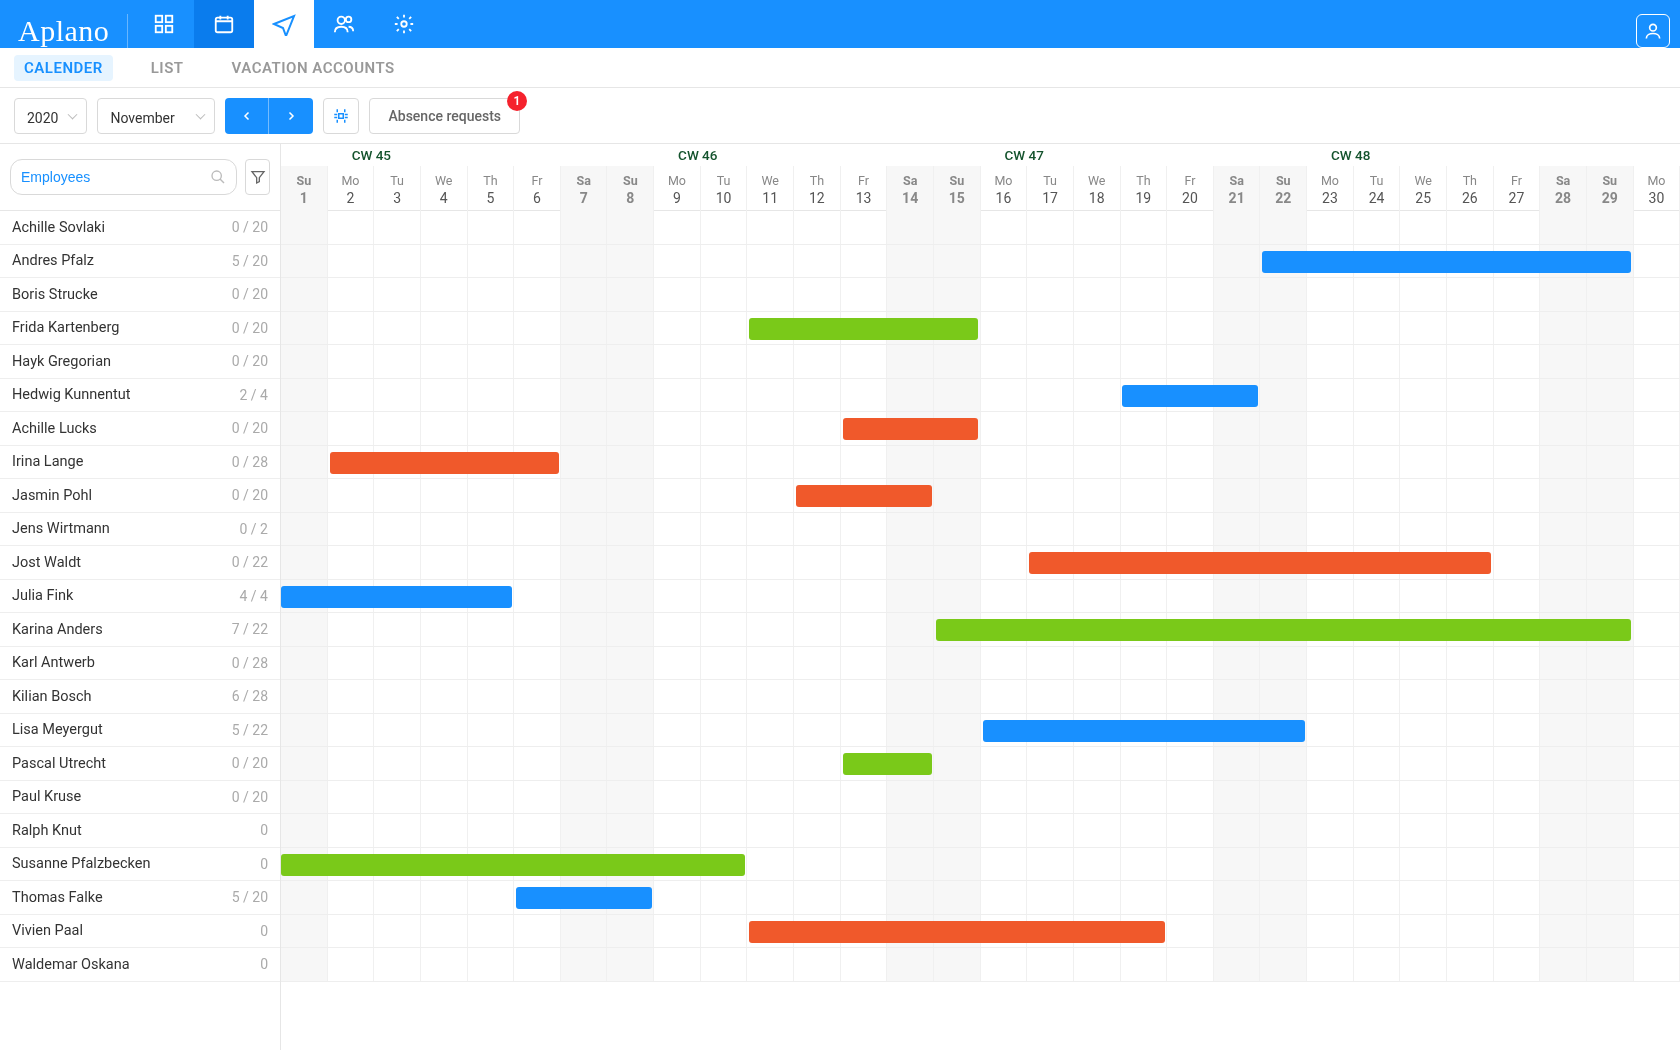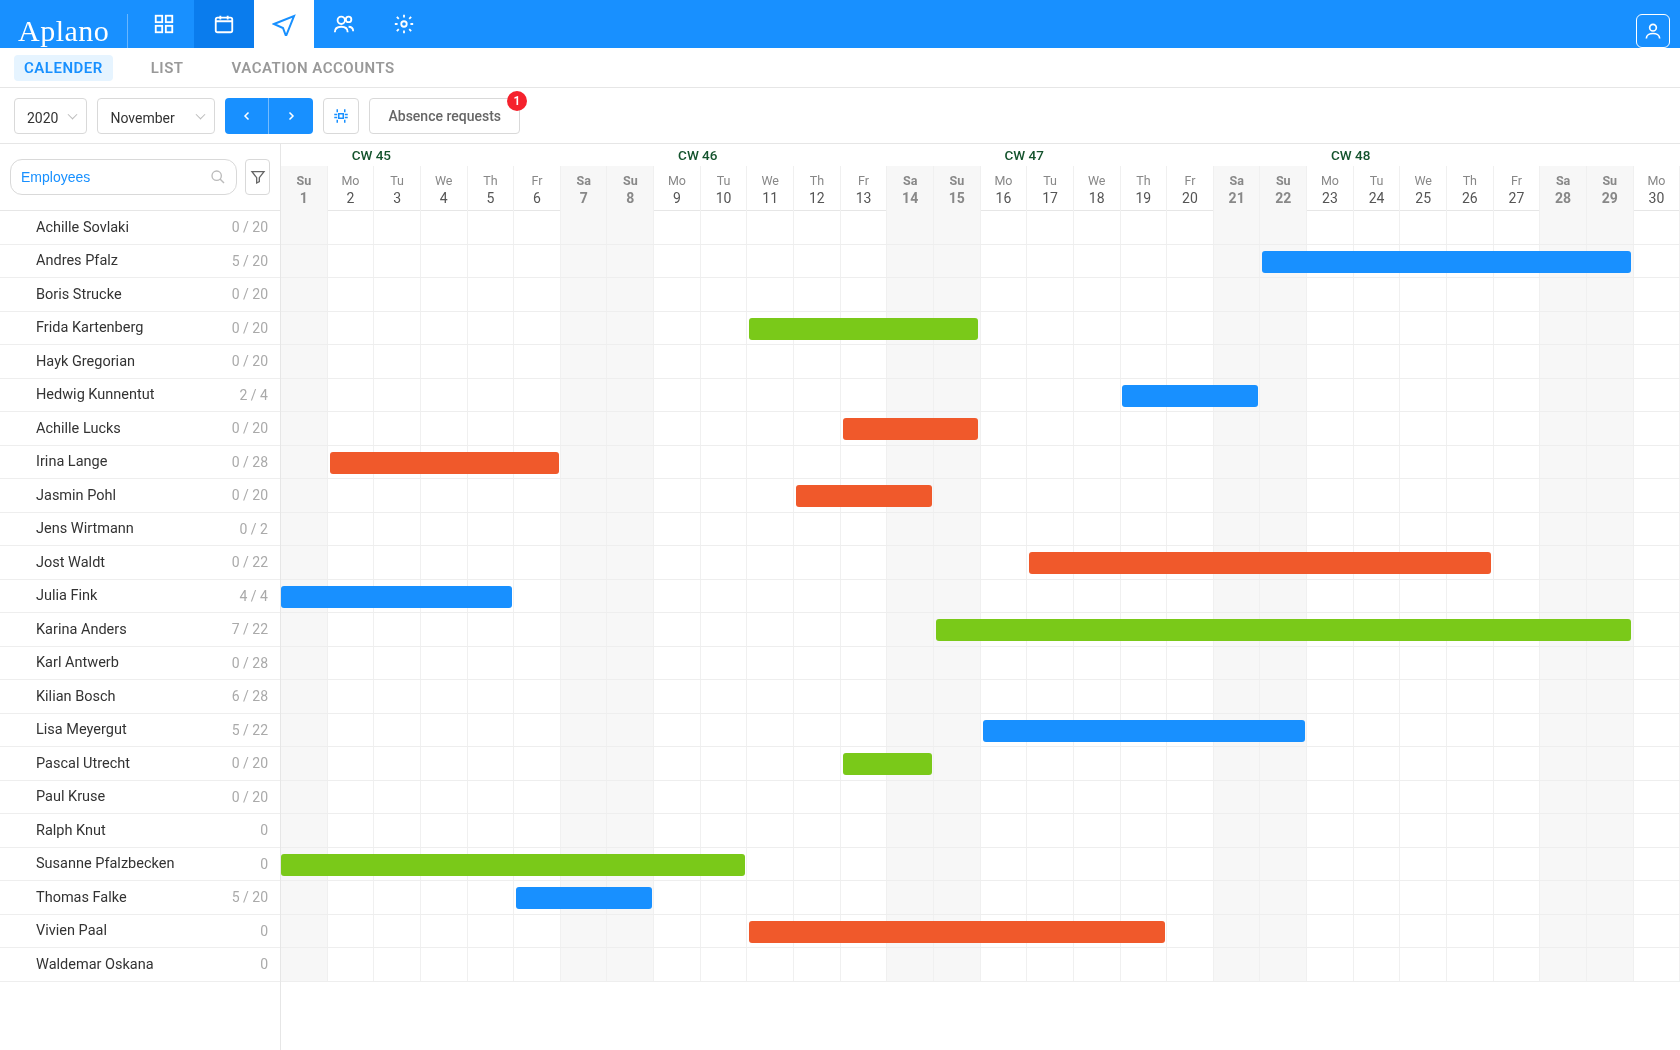--- a/index.html
+++ b/index.html
@@ -141,21 +141,21 @@
   .emp-search input::placeholder { color: #1890ff; }
   .filter-btn {
     width: 36px; height: 36px; border: 1px solid #d9d9d9; border-radius: 4px;
     display: flex; align-items: center; justify-content: center; cursor: pointer;
   }
 
   .emp-row {
     height: 33.5px; border-bottom: 1px solid #eee;
     display: flex; align-items: center; padding: 0 12px;
   }
-  .emp-name { flex: 1; color: #333; font-size: 14.5px; margin-left: 24px; }
+  .emp-name { flex: 1; color: #333; font-size: 14.5px; }
   .emp-count { color: #aaa; font-size: 14px; }
 
   .right-col {
     flex: 1; overflow: hidden; position: relative;
   }
   .cal-header {
     height: 67px; border-bottom: 1px solid #e6e6e6; position: relative;
     background: #fff;
   }
   .week-labels {

